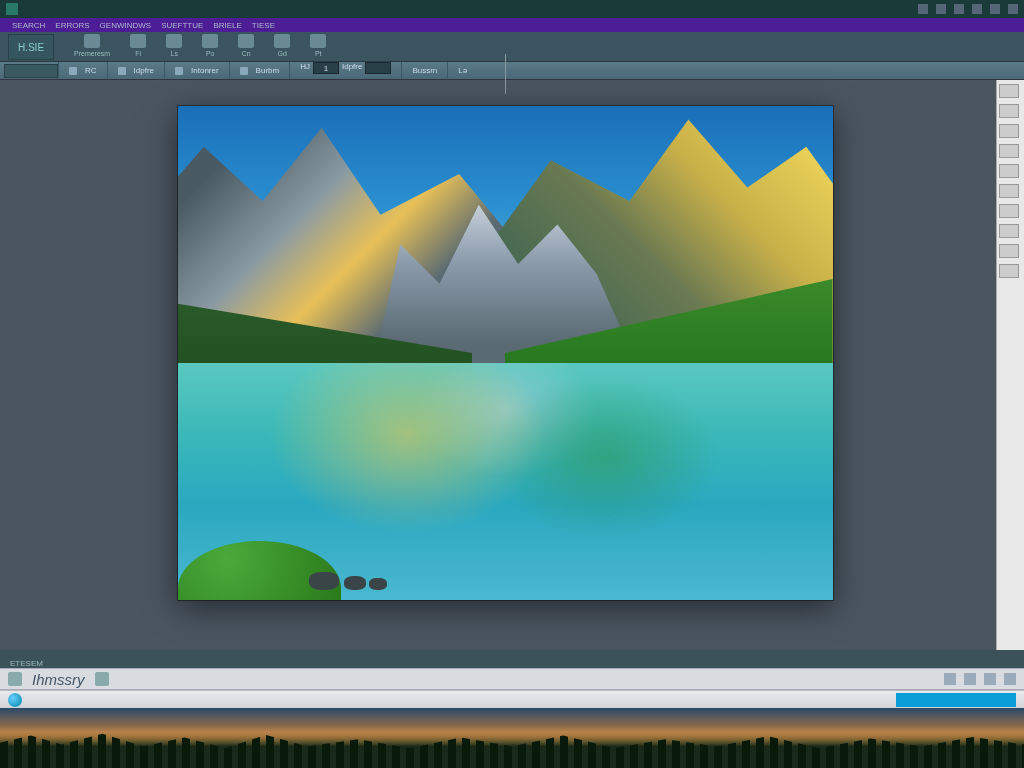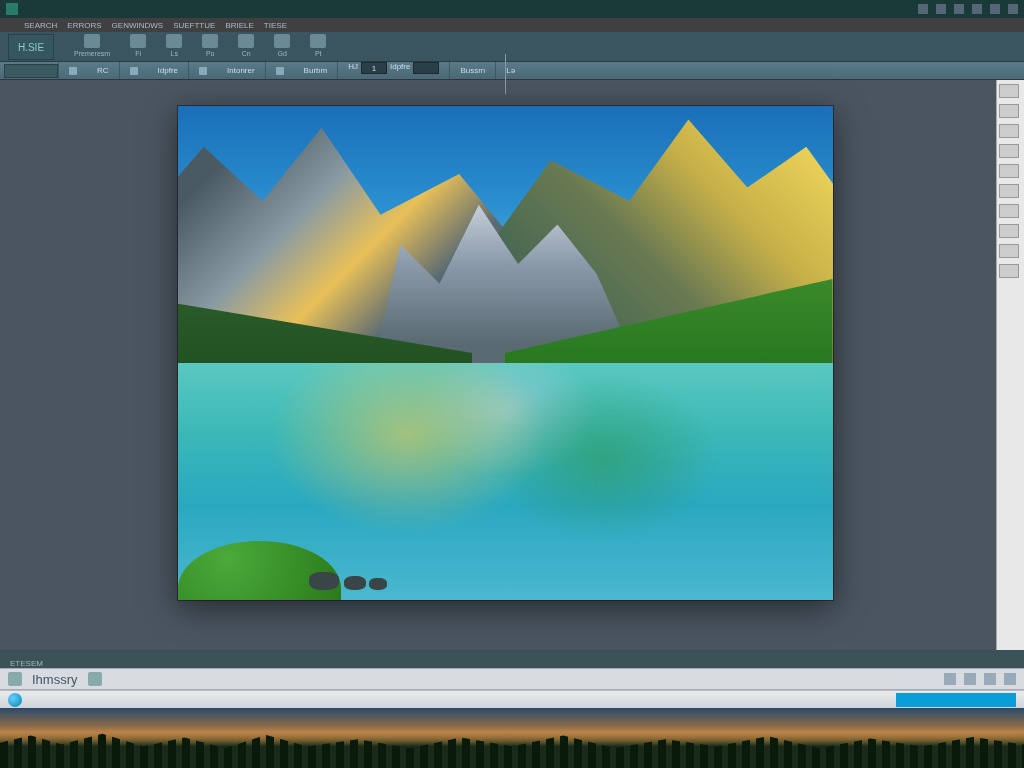--- a/index.html
+++ b/index.html
@@ -5,34 +5,34 @@
 * { margin: 0; padding: 0; box-sizing: border-box; font-family: "Segoe UI", Tahoma, sans-serif; }
 body { width: 1024px; height: 768px; overflow: hidden; background: #4a5560; }
 
 
 .titlebar { height: 18px; background: #1a3a3a; display: flex; align-items: center; padding: 0 6px; color: #9ab; font-size: 9px; }
 .titlebar .app-icon { width: 12px; height: 12px; background: #2a7a6a; margin-right: 6px; }
 .titlebar .tray { margin-left: auto; display: flex; gap: 8px; }
 .titlebar .tray span { width: 10px; height: 10px; background: #567; }
 
 
-.menubar { height: 14px; background: #404040; display: flex; align-items: center; padding: 0 24px; color: #abc; font-size: 8px; gap: 10px; }
+.menubar { height: 14px; background: #4c1d95; display: flex; align-items: center; padding: 0 12px; color: #abc; font-size: 8px; gap: 10px; }
 .menubar span { cursor: default; }
 
 
 .ribbon { height: 30px; background: #3a5560; display: flex; align-items: flex-start; padding: 2px 8px 0; color: #abc; font-size: 8px; gap: 20px; border-bottom: 1px solid #2a3a42; }
 .left-panel-head { width: 46px; height: 26px; background: #35555f; border: 1px solid #2a4048; display: flex; align-items: center; justify-content: center; font-size: 10px; color: #8cc; }
 .ribbon .btn { display: flex; flex-direction: column; align-items: center; gap: 2px; cursor: default; }
 .ribbon .btn .ico { width: 16px; height: 14px; background: #6a8a95; border-radius: 2px; }
 .ribbon .btn .lbl { font-size: 7px; color: #9bb; }
 
 
 .subribbon { height: 18px; background: linear-gradient(#5a7a88,#4a6a78); display: flex; align-items: center; padding: 0 4px; color: #cde; font-size: 8px; border-bottom: 1px solid #334; }
 .subribbon .left-tab { width: 54px; height: 14px; background: #3a5a62; border: 1px solid #2a4048; display: flex; align-items: center; justify-content: center; font-size: 7px; color: #9cc; }
-.subribbon .item { padding: 0 10px; border-left: 1px solid #3a5a66; height: 100%; display: flex; align-items: center; gap: 20px; }
+.subribbon .item { padding: 0 10px; border-left: 1px solid #3a5a66; height: 100%; display: flex; align-items: center; gap: 8px; }
 .subribbon .item .dot { width: 8px; height: 8px; background: #8ab; border-radius: 1px; }
 .subribbon .field { display: flex; align-items: flex-start; gap: 3px; }
 .subribbon .field input { width: 26px; height: 12px; background: #2a4048; border: 1px solid #1a2a30; color: #cde; font-size: 8px; text-align: center; }
 
 
 .workspace { position: relative; height: 570px; background: #4a5560; display: flex; }
 .left-gutter { width: 14px; background: #4a5560; }
 .canvas-area { flex: 1; position: relative; display: flex; align-items: flex-start; justify-content: center; padding-top: 26px; }
 .ruler-v { position: absolute; top: -26px; left: 50%; width: 1px; height: 40px; background: #8a98a2; }
 
@@ -53,21 +53,21 @@
 .fg-rocks span:nth-child(1){ left:0; bottom:0; width:30px; height:18px; }
 .fg-rocks span:nth-child(2){ left:35px; bottom:0; width:22px; height:14px; }
 .fg-rocks span:nth-child(3){ left:60px; bottom:0; width:18px; height:12px; }
 
 
 .right-panel { width: 28px; background: #e8e8e8; border-left: 1px solid #aaa; display: flex; flex-direction: column; padding: 4px 2px; gap: 6px; }
 .right-panel .pico { width: 20px; height: 14px; background: #ccc; border: 1px solid #999; }
 
 
 .status1 { height: 18px; background: #3a5258; display: flex; align-items: flex-end; padding: 0 10px; color: #9bb; font-size: 8px; }
-.status2 { height: 22px; background: #d8dce0; display: flex; align-items: center; padding: 0 8px; color: #456; font-size: 13px; gap: 10px; border-top: 1px solid #aab; border-bottom: 1px solid #aab; }
+.status2 { height: 22px; background: #d8dce0; display: flex; align-items: center; padding: 0 8px; color: #456; font-size: 15px; gap: 10px; border-top: 1px solid #aab; border-bottom: 1px solid #aab; font-style: italic; }
 .status2 .sico { width: 14px; height: 14px; background: #8aa; border-radius: 2px; }
 .status2 .right { margin-left: auto; display: flex; gap: 8px; }
 .status2 .right span { width: 12px; height: 12px; background: #9ab; }
 .status3 { height: 18px; background: linear-gradient(#e8ecee,#d0d4d8); border-top: 1px solid #bbb; display: flex; align-items: center; padding: 0 8px; }
 .status3 .orb { width: 14px; height: 14px; border-radius: 50%; background: radial-gradient(circle at 35% 35%,#6cf,#08a); }
 .status3 .accent { margin-left: auto; width: 120px; height: 14px; background: #0a9dd8; }
 
 
 .taskstrip { height: 60px; background: linear-gradient(180deg,#1a2a2a,#0a1a1a); position: relative; overflow: hidden; }
 .taskstrip .sunset { position: absolute; inset: 0; background: linear-gradient(180deg,#2a4a6a 0%,#8a6a4a 30%,#e89a4a 50%,#f0b858 60%,#3a5a4a 100%); }

